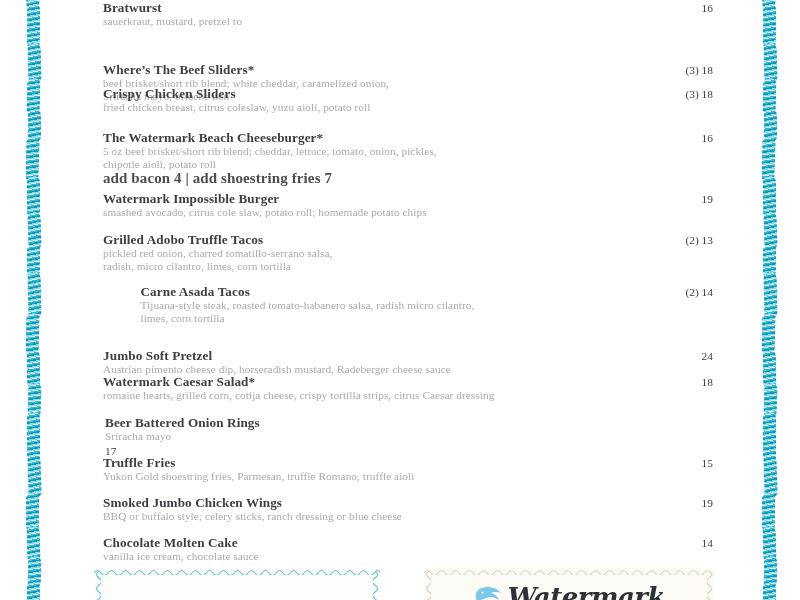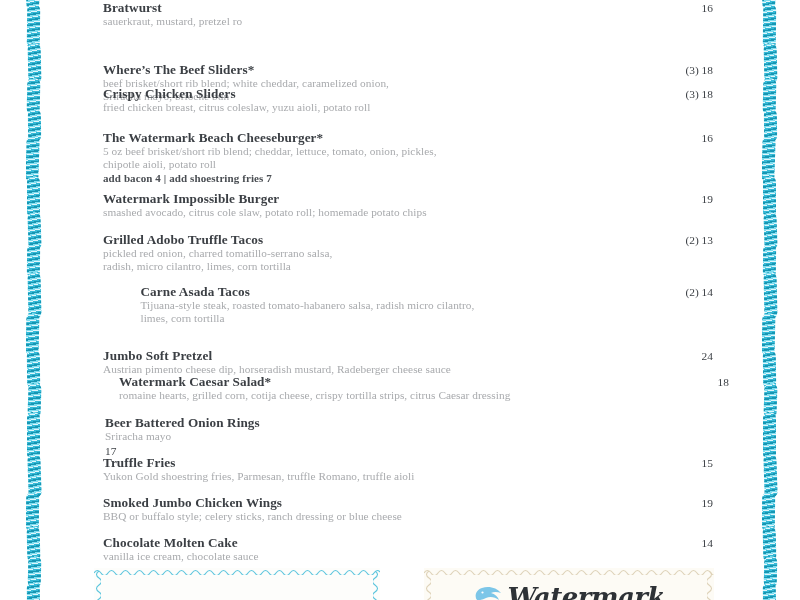--- a/index.html
+++ b/index.html
@@ -65,21 +65,21 @@
     white-space: nowrap;
   }
   .desc {
     font-size: 11.3px;
     color: #a8aaad;
     line-height: 13.2px;
     letter-spacing: .05px;
     white-space: pre-line;
   }
   .addon {
-    font-size: 11px;
+    font-size: 15px;
     font-weight: bold;
     color: #4a4e53;
     line-height: 13px;
     letter-spacing: .1px;
     margin-top: 1px;
   }
   .price {
     font-size: 11.4px;
     color: #3b3f44;
     line-height: 15px;
@@ -236,21 +236,21 @@
       </div>
       <div class="price">(2) 14</div>
     </div>
     <div class="item" style="position: absolute; left: 0px; width: 610px; top: 336px; margin-top: 12px;">
       <div class="item-text">
         <div class="name">Jumbo Soft Pretzel</div>
         <div class="desc">Austrian pimento cheese dip, horseradish mustard, Radeberger cheese sauce</div>
       </div>
       <div class="price">24</div>
     </div>
-    <div class="item" style="position: absolute; left: 16px; width: 610px; top: 374px;">
+    <div class="item" style="position: absolute; left: 0px; width: 610px; top: 374px;">
       <div class="item-text">
         <div class="name">Watermark Caesar Salad*</div>
         <div class="desc">romaine hearts, grilled corn, cotija cheese, crispy tortilla strips, citrus Caesar dressing</div>
       </div>
       <div class="price">18</div>
     </div>
     <div class="item" style="position: absolute; left: 2px; width: 610px; top: 415px; flex-direction: column;">
       <div class="item-text">
         <div class="name">Beer Battered Onion Rings</div>
         <div class="desc">Sriracha mayo</div>

